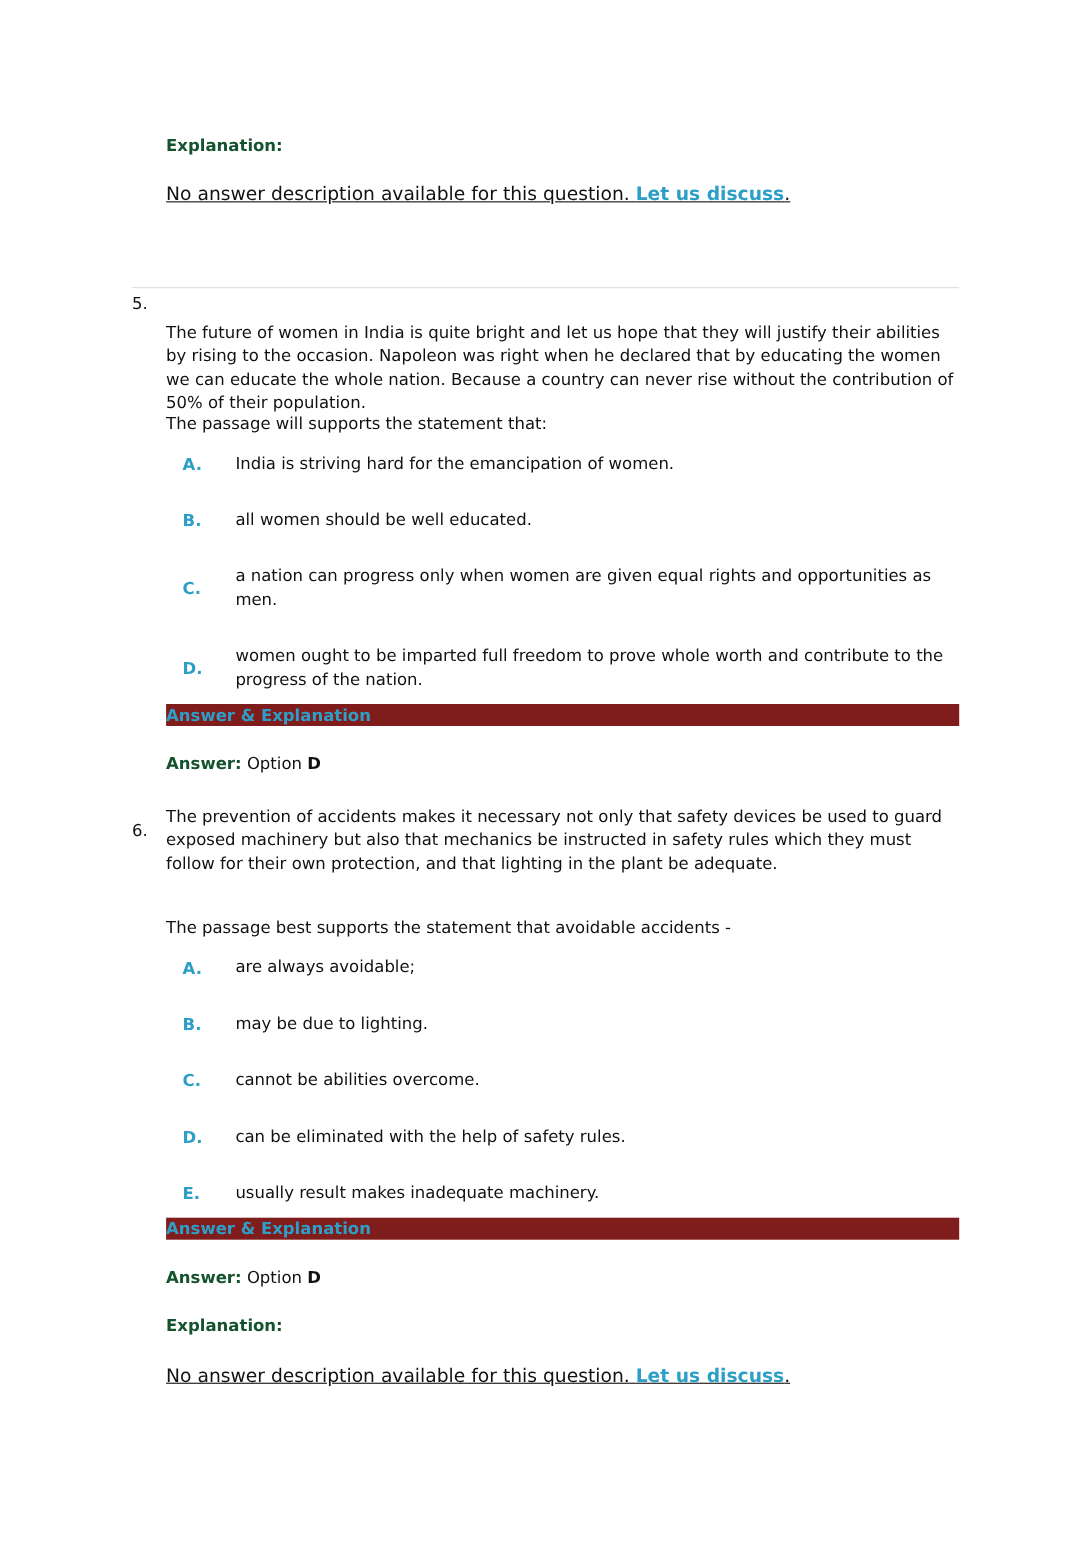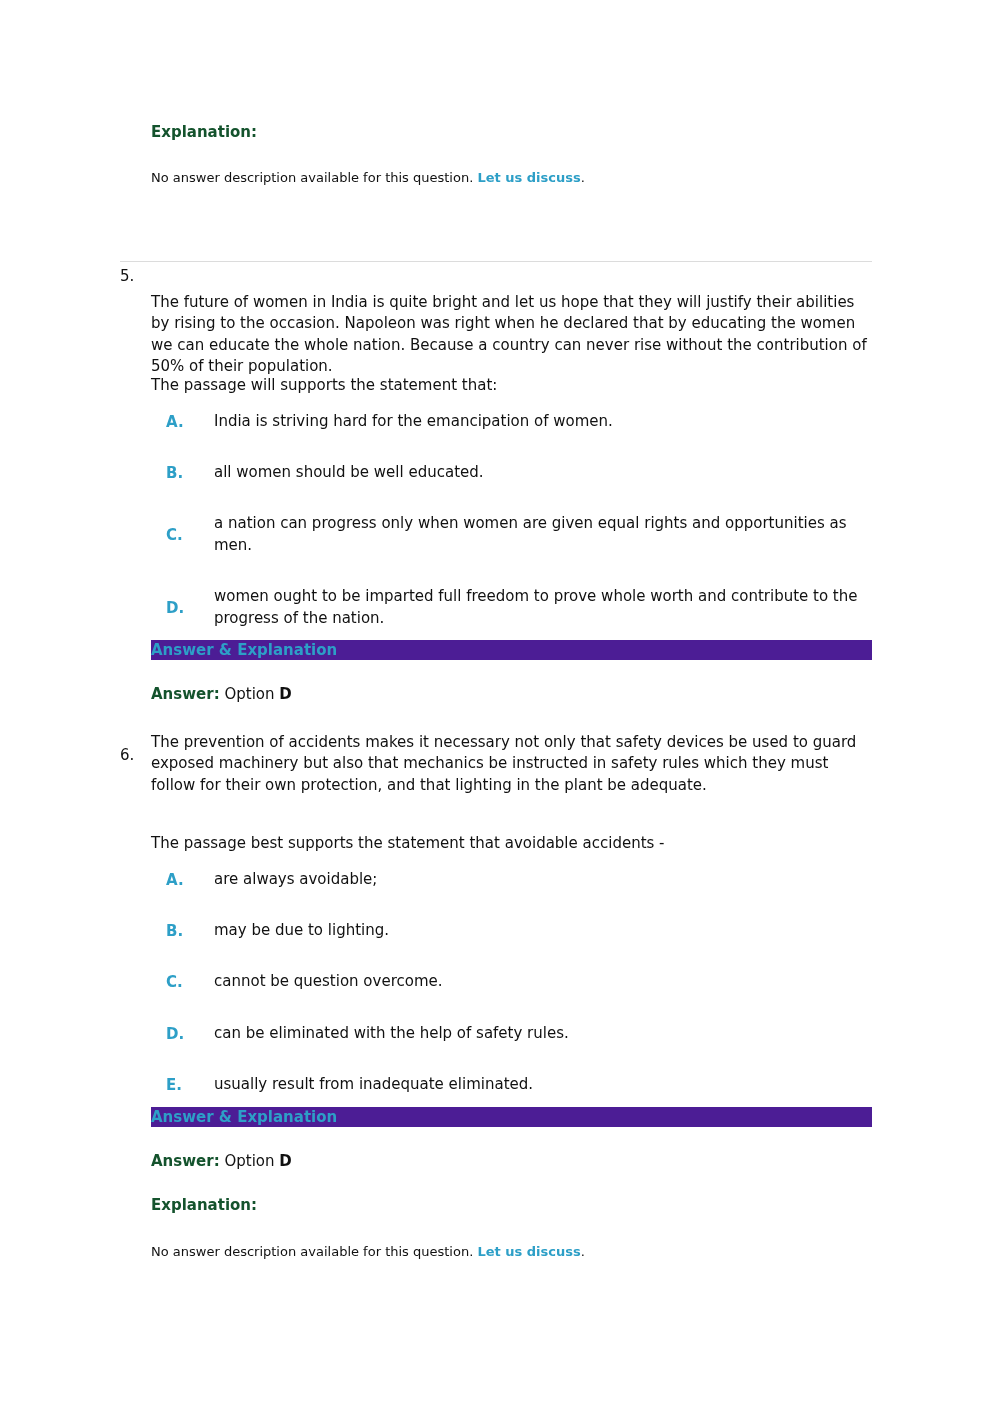--- a/index.html
+++ b/index.html
@@ -22,24 +22,25 @@
     font-weight: bold;
     font-size: 15px;
   }
   .link-blue {
     color: #2d9fc7;
     font-weight: bold;
     text-decoration: none;
     cursor: pointer;
   }
   .plain {
-    font-size: 13px;
+    font-size: 17px;
     line-height: 21px;
     color: #111111;
     white-space: nowrap;
+    text-decoration: underline;
   }
   .divider {
     position: absolute;
     left: 120px;
     width: 752px;
     height: 0;
     border-top: 1px solid #dcdcdc;
   }
   .qnum {
     position: absolute;
@@ -81,21 +82,21 @@
     flex: 1;
     font-size: 15px;
     line-height: 21.3px;
     color: #111;
   }
   .ans-bar {
     position: absolute;
     left: 151px;
     width: 721px;
     height: 20px;
-    background: #4c1d95;
+    background: #7f1d1d;
   }
   .ans-bar span {
     color: #2d9fc7;
     font-weight: bold;
     font-size: 15px;
     line-height: 20px;
     cursor: pointer;
   }
   .answer-line {
     position: absolute;
@@ -157,29 +158,29 @@
 <div class="opt-row" style="top:869px; height:21px;">
   <span class="opt-letter">A.</span>
   <span class="opt-text">are always avoidable;</span>
 </div>
 <div class="opt-row" style="top:920px; height:21px;">
   <span class="opt-letter">B.</span>
   <span class="opt-text">may be due to lighting.</span>
 </div>
 <div class="opt-row" style="top:971px; height:21px;">
   <span class="opt-letter">C.</span>
-  <span class="opt-text">cannot be question overcome.</span>
+  <span class="opt-text">cannot be abilities overcome.</span>
 </div>
 <div class="opt-row" style="top:1023px; height:21px;">
   <span class="opt-letter">D.</span>
   <span class="opt-text">can be eliminated with the help of safety rules.</span>
 </div>
 <div class="opt-row" style="top:1074px; height:21px;">
   <span class="opt-letter">E.</span>
-  <span class="opt-text">usually result from inadequate eliminated.</span>
+  <span class="opt-text">usually result makes inadequate machinery.</span>
 </div>
 
 <div class="ans-bar" style="top:1107px;">
   <span>Answer &amp; Explanation</span>
 </div>
 
 <div class="answer-line" style="top:1152px;">
   <span class="label-green">Answer:</span>
   <span>Option</span>
   <b>D</b>

